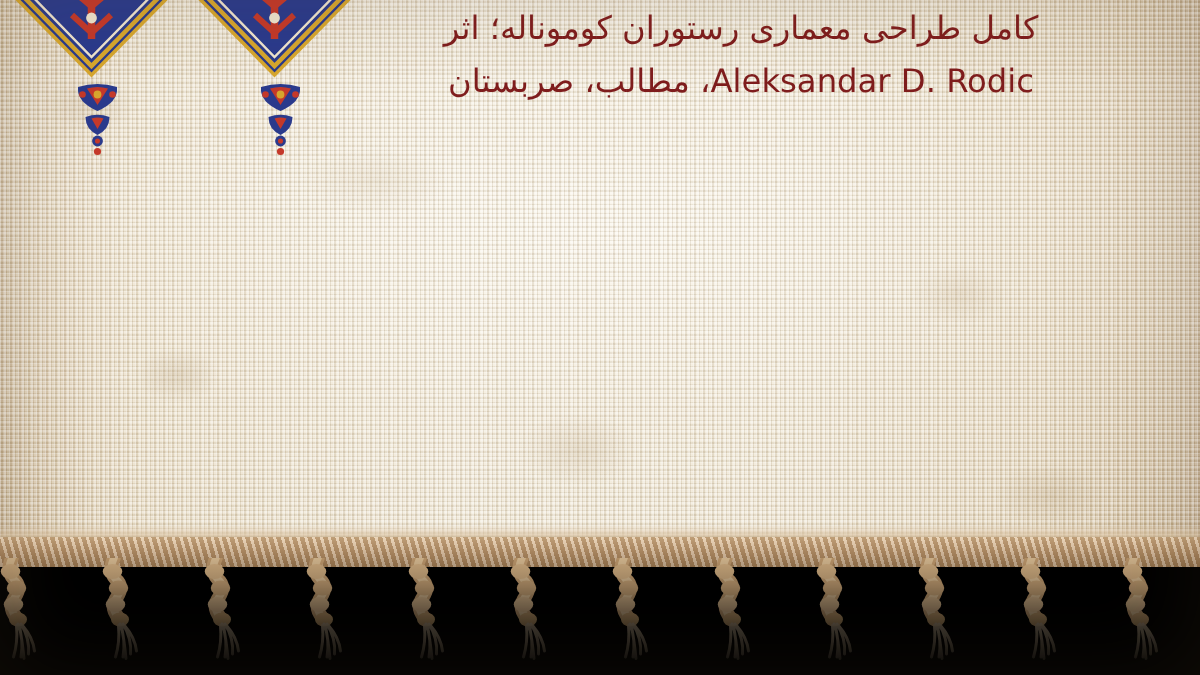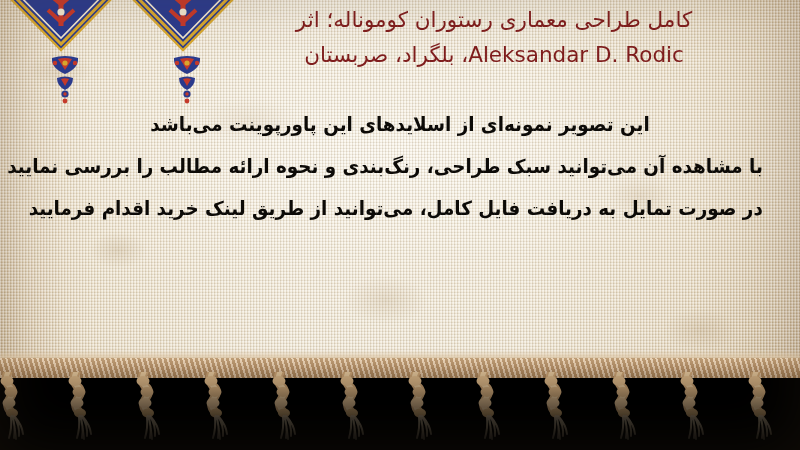--- a/index.html
+++ b/index.html
@@ -252,28 +252,23 @@
       <circle cx="19" cy="40" r="3.6" fill="#2a3a8c"></circle>
       <circle cx="19" cy="40" r="1.7" fill="#c4392a"></circle>
       <circle cx="19" cy="47" r="2.4" fill="#c4392a"></circle>
     </svg>
   </div>
 
   <div class="text-layer">
 
     <div class="title-block">
       <div class="title-line">کامل طراحی معماری رستوران کوموناله؛ اثر</div>
-      <div class="title-line">Aleksandar D. Rodic، بلگراد، صربستان</div>
+      <div class="title-line">Aleksandar D. Rodic، مطالب، صربستان</div>
     </div>
 
-    <div class="body-block">
-      <div class="body-line">این تصویر نمونه‌ای از اسلایدهای این پاورپوینت می‌باشد</div>
-      <div class="body-line">با مشاهده آن می‌توانید سبک طراحی، رنگ‌بندی و نحوه ارائه مطالب را بررسی نمایید</div>
-      <div class="body-line">در صورت تمایل به دریافت فایل کامل، می‌توانید از طریق لینک خرید اقدام فرمایید</div>
-    </div>
 
   </div>
 
   <div class="fringe-zone">
     <div class="rope-top-blend"></div>
     <div class="rope-band"></div>
     <div id="tassels">
         <div class="tassel" style="left: -6px;"><svg width="40" height="70" viewBox="0 0 40 70">
             <path d="M14 0 Q10 8 15 14 Q21 19 16 26 Q11 33 17 40" stroke="#caa273" stroke-width="9" fill="none" stroke-linecap="round"></path>
             <path d="M14 0 Q10 8 15 14 Q21 19 16 26 Q11 33 17 40" stroke="#e6c79b" stroke-width="5" fill="none" stroke-linecap="round"></path>

